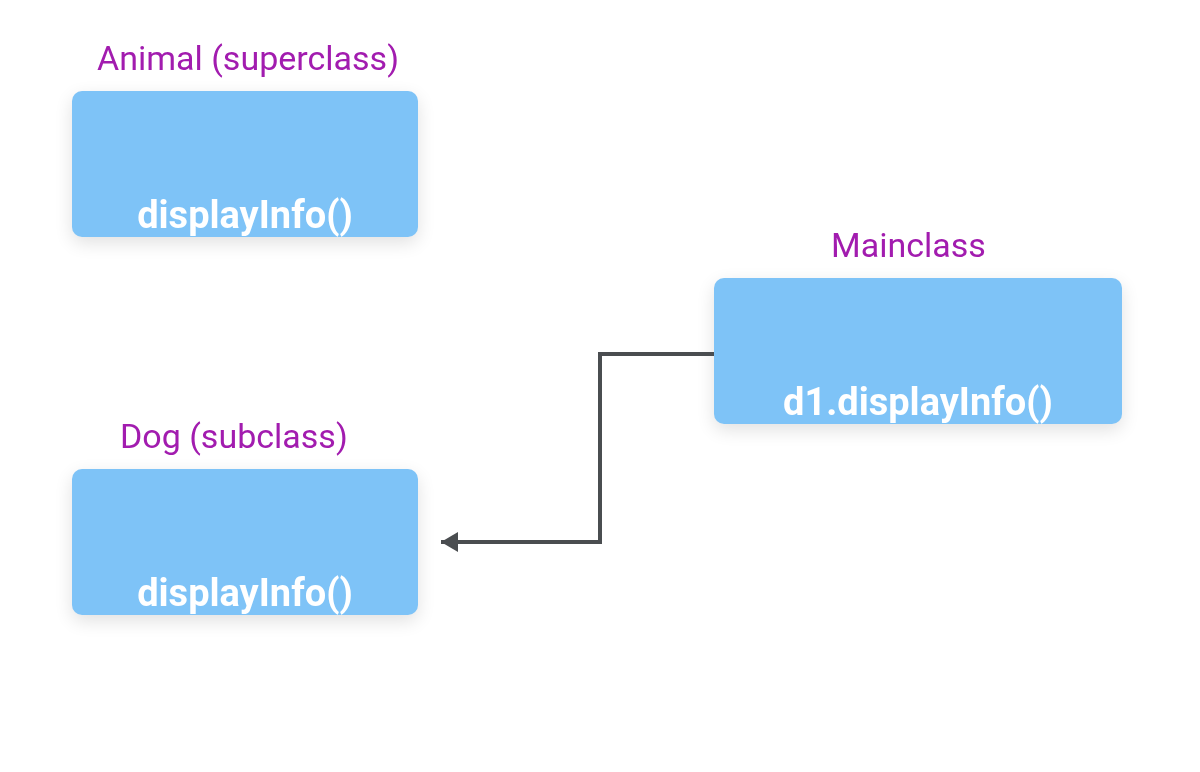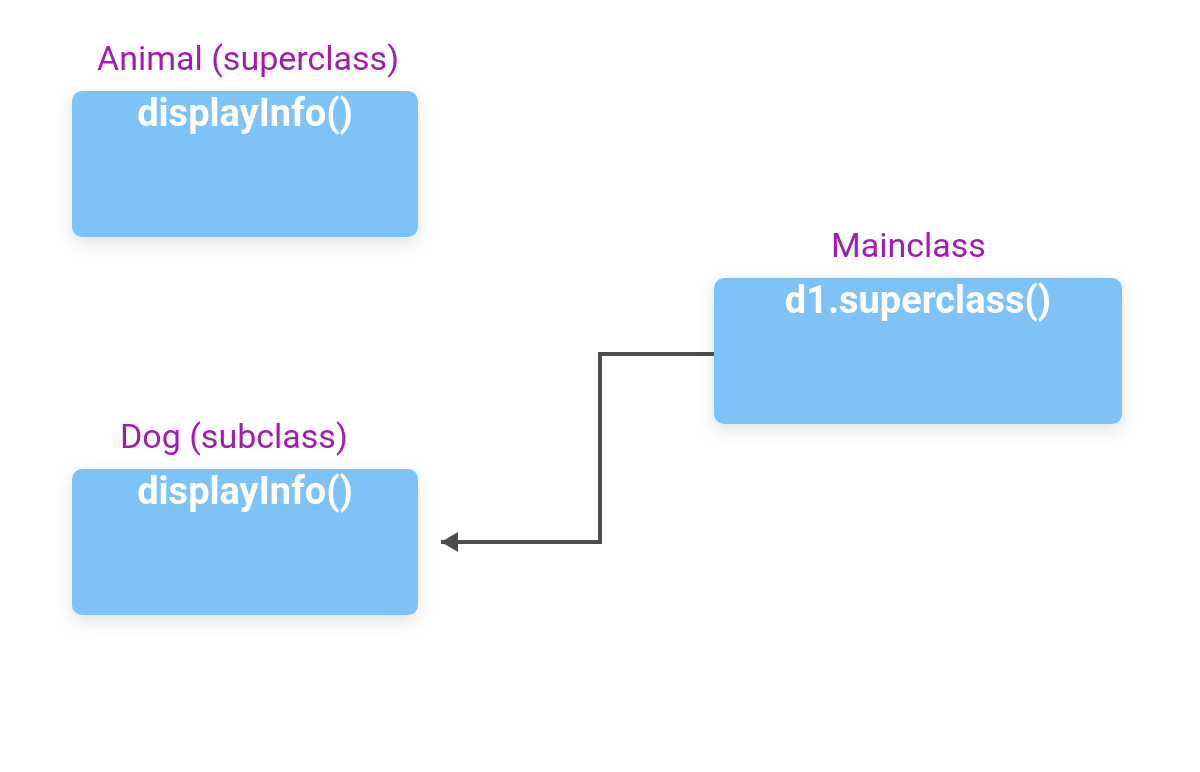--- a/index.html
+++ b/index.html
@@ -18,21 +18,21 @@
       position: absolute;
       font-size: 34px;
       color: #a21caf;
       font-weight: 400;
     }
     .box {
       position: absolute;
       background: #7ec3f7;
       border-radius: 10px;
       display: flex;
-      align-items: flex-start;
+      align-items: flex-end;
       justify-content: center;
       color: #ffffff;
       font-weight: 700;
       font-size: 38px;
       box-shadow: 0 6px 18px rgba(0,0,0,0.12);
     }
     .arrow-svg {
       position: absolute;
       top: 0;
       left: 0;
@@ -46,21 +46,21 @@
 
 <div class="label" style="left:97px; top:38px;">Animal (superclass)</div>
 
 <div class="box" style="left:72px; top:91px; width:346px; height:146px;">
   <span>displayInfo()</span>
 </div>
 
 <div class="label" style="left:831px; top:225px;">Mainclass</div>
 
 <div class="box" style="left:714px; top:278px; width:408px; height:146px;">
-  <span>d1.superclass()</span>
+  <span>d1.displayInfo()</span>
 </div>
 
 <div class="label" style="left:120px; top:416px;text-align:center;">Dog (subclass)</div>
 
 <div class="box" style="left:72px; top:469px; width:346px; height:146px;">
   <span>displayInfo()</span>
 </div>
 
 <svg class="arrow-svg" viewBox="0 0 1200 772">
   <path d="M 714 354 L 600 354 L 600 542 L 441 542" stroke="#4a4d50" stroke-width="4" fill="none"></path>

